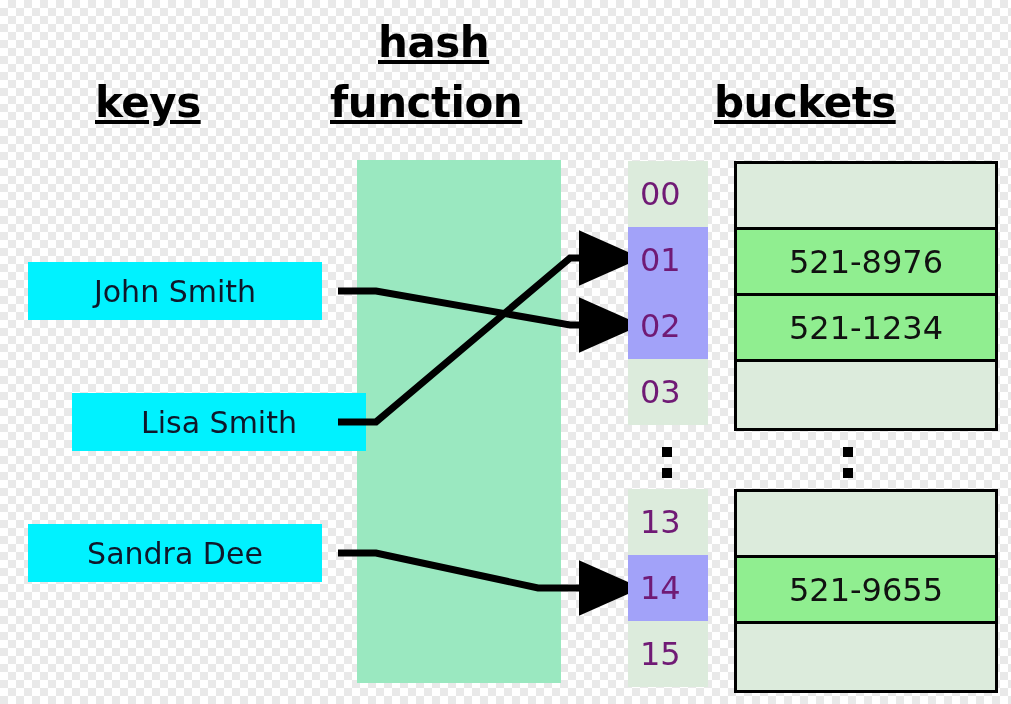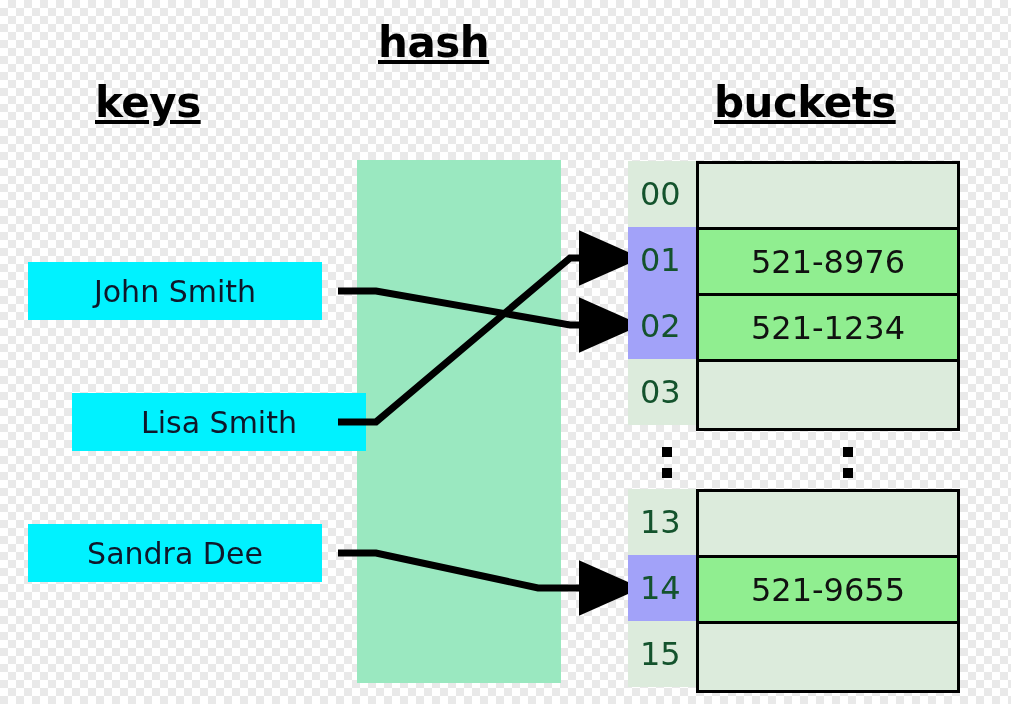--- a/index.html
+++ b/index.html
@@ -90,28 +90,28 @@
     left: 628px;
     width: 80px;
     height: 66px;
     display: flex;
     align-items: center;
     justify-content: flex-start;
     padding-left: 12px;
     box-sizing: border-box;
     font-family: "DejaVu Sans", sans-serif;
     font-size: 32px;
-    color: #14532d;
+    color: #701a75;
   }
   .index-cell.empty  { background: #dcebdc; }
   .index-cell.filled { background: #a2a2f9; }
 
   .bucket-group {
     position: absolute;
-    left: 696px;
+    left: 734px;
     width: 264px;
     border: 3px solid #000000;
     box-sizing: border-box;
   }
   .bucket-cell {
     height: 66px;
     box-sizing: border-box;
     display: flex;
     align-items: center;
     justify-content: center;
@@ -143,20 +143,21 @@
   #vdots-index   { left: 662px; top: 447px; }
   #vdots-bucket  { left: 843px; top: 447px; }
 </style>
 </head>
 <body>
 
 <div id="stage">
 
   <div class="heading" id="hdr-keys">keys</div>
   <div class="heading" id="hdr-hash-1">hash</div>
+  <div class="heading" id="hdr-hash-2">function</div>
   <div class="heading" id="hdr-buckets">buckets</div>
 
   <div id="hash-column"></div>
 
   <div class="key-box" id="key-0">
     <span class="key-label">John Smith</span>
   </div>
   <div class="key-box" id="key-1">
     <span class="key-label">Lisa Smith</span>
   </div>

